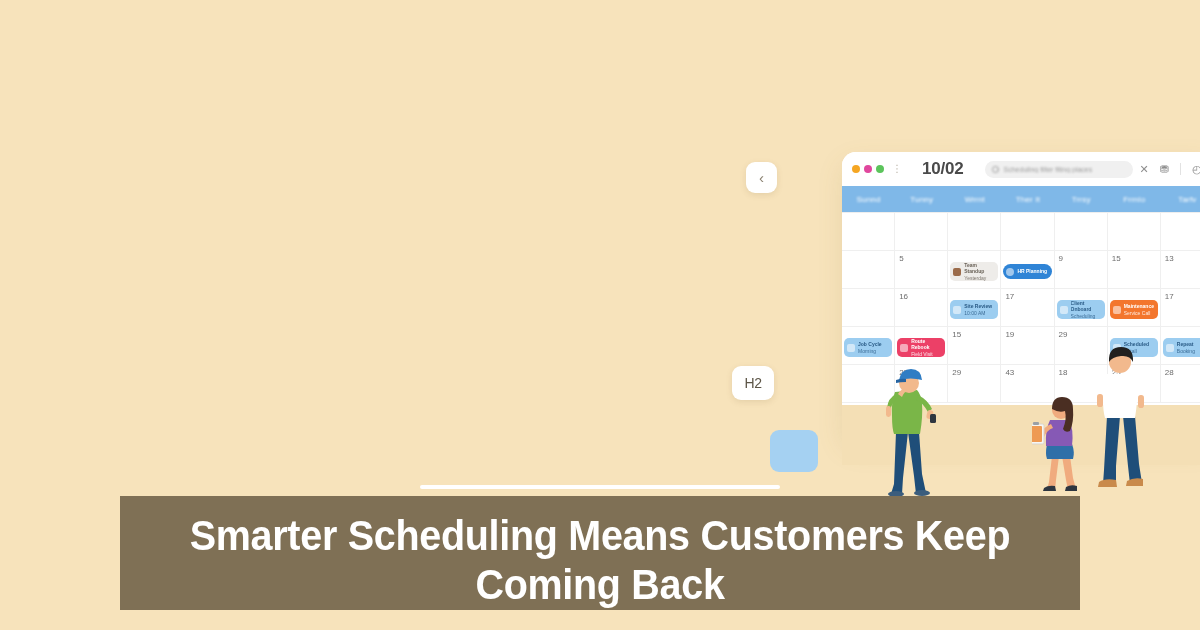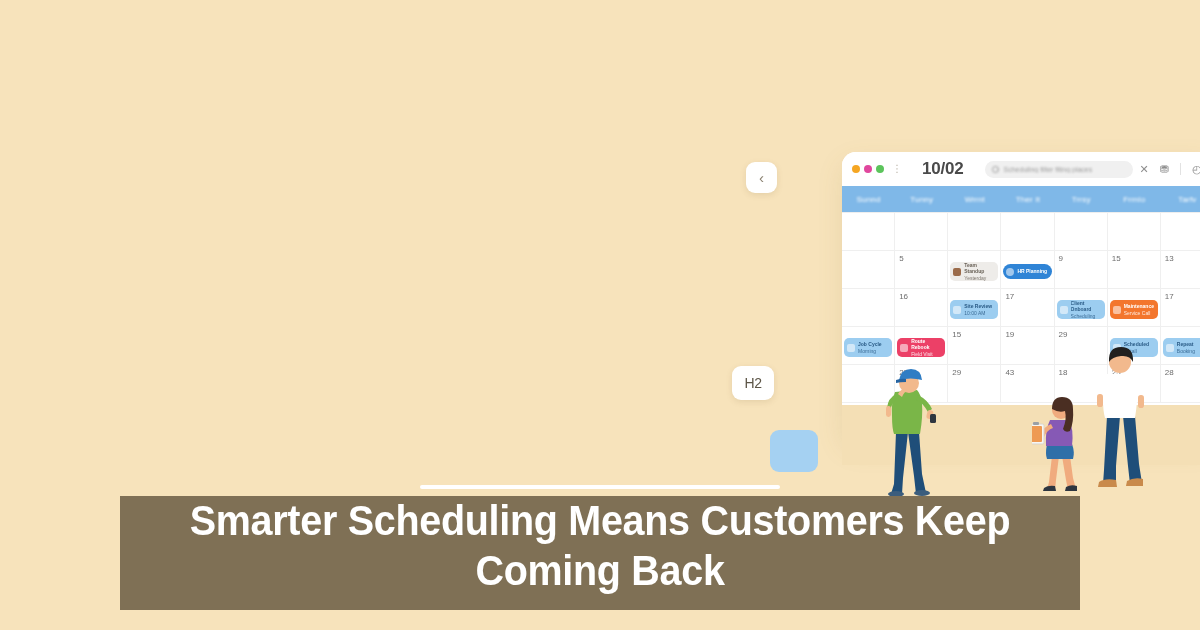--- a/index.html
+++ b/index.html
@@ -290,21 +290,21 @@
   }
 
   .banner {
     position: absolute;
     left: 120px;
     top: 496px;
     width: 960px;
     height: 114px;
     background: rgba(93, 80, 56, 0.78);
     display: flex;
-    align-items: flex-start;
+    align-items: flex-end;
     justify-content: center;
   }
 
   .banner h1 {
     font-family: "Liberation Sans Narrow", "Liberation Sans", sans-serif;
     font-size: 42px;
     line-height: 1.18;
     font-weight: 700;
     color: #ffffff;
     text-align: center;

